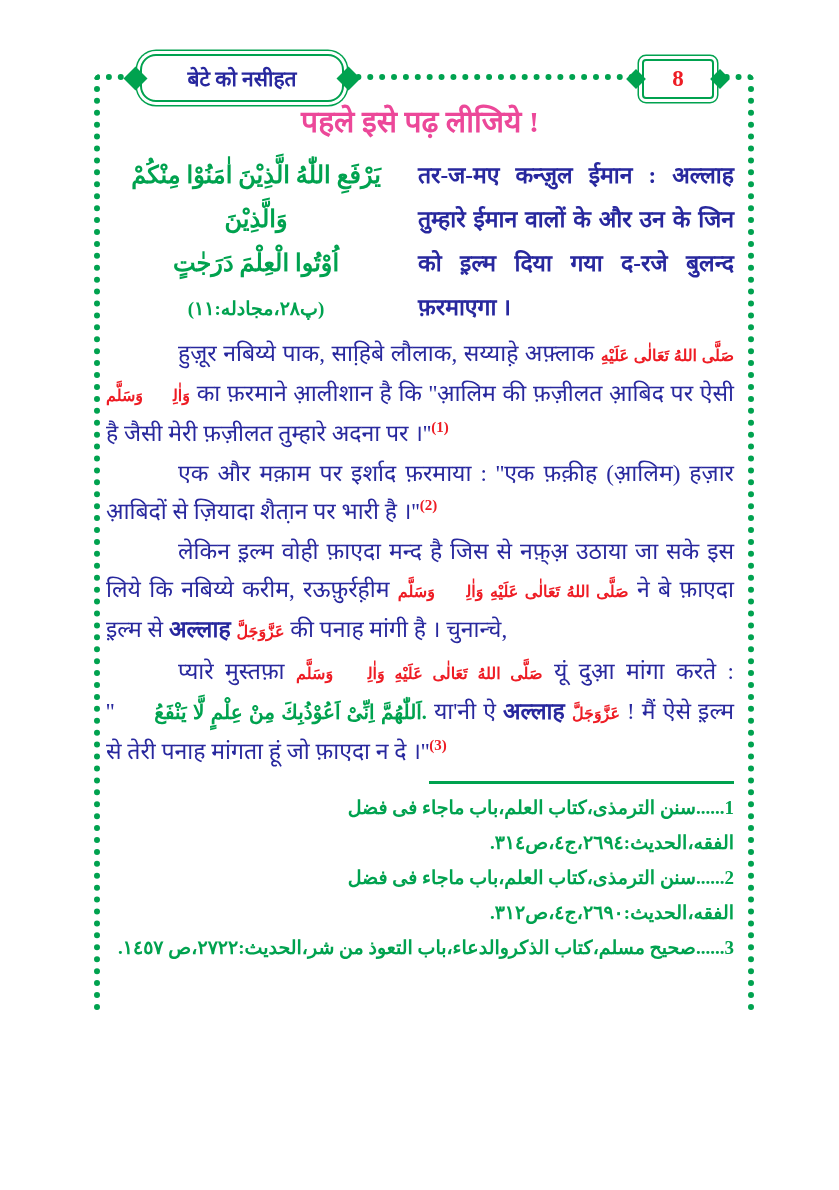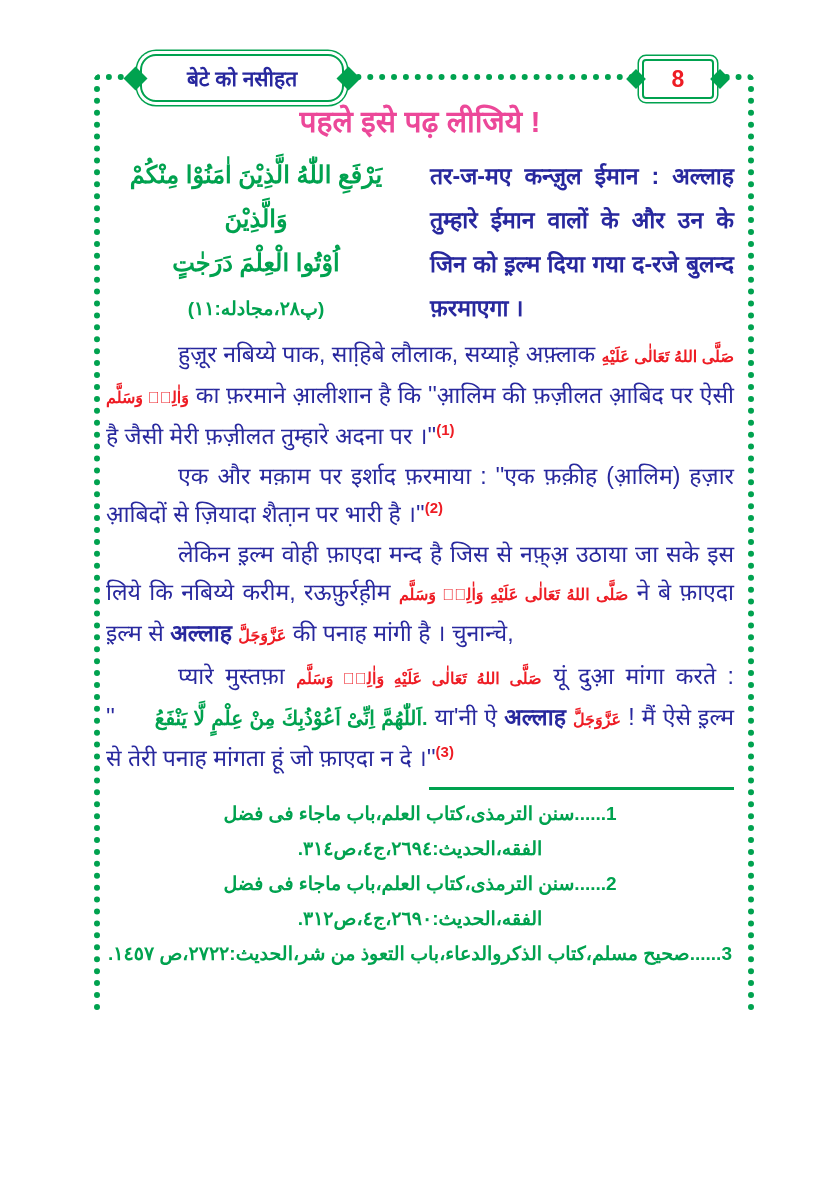--- a/index.html
+++ b/index.html
@@ -1,18 +1,18 @@
 <!DOCTYPE html>
 <html><head>
 <meta charset="utf-8">
 <style>
   html,body { margin:0; padding:0; background:#ffffff; }
   .page {
     position:relative; width:839px; height:1014px; background:#fff;
-    font-family:Liberation Sans, sans-serif; overflow:hidden;
+    font-family:Liberation Serif, serif; overflow:hidden;
   }
   
   .frame {
     position:absolute; left:94px; top:74px; width:648px; height:1044px;
     border:6px dotted #00a24f; border-radius:6px;
   }
   
   .badge {
     position:absolute; background:#fff; border:2px solid #00a24f;
     box-shadow:0 0 0 3px #fff, 0 0 0 4.5px #00a24f;
@@ -40,40 +40,40 @@
     position:absolute; left:106px; top:94px; width:628px; color:#28289e; z-index:2;
   }
   .heading {
     color:#ec4899; font-size:30px; font-weight:bold; text-align:center;
     margin:6px 0 12px 0;
   }
   .para {
     font-size:23px; line-height:38px; text-align:justify; text-indent:72px;
     margin:0 0 2px 0;
   }
-  .verse-row { display:flex; margin:8px 0 4px 0; align-items:center;gap:12px; }
+  .verse-row { display:flex; margin:8px 0 4px 0; align-items:center; }
   .verse-ar {
     width:300px; color:#00a24f; direction:rtl; text-align:center;
     font-size:24px; line-height:44px; font-weight:bold;
   }
   .verse-ref { font-size:19px; white-space:nowrap; }
   .verse-tr {
     flex:1; padding-left:12px; font-weight:bold; font-size:23px;
     line-height:44px; text-align:justify;
   }
   .ar-red   { color:#ee1c24; font-size:16px; font-weight:bold; }
   .ar-green { color:#00a24f; font-size:20px; font-weight:bold;margin-left:40px; }
   .fn-ref   { color:#ee1c24; font-weight:bold; font-size:15px; vertical-align:super; line-height:0; }
   .bold     { font-weight:bold; }
   .sep { width:305px; margin:10px 0 6px auto; border-top:3px solid #00a24f; }
   .footnotes {
     direction:rtl; text-align:right; color:#00a24f; font-size:19px;
     line-height:35px; font-weight:bold;
   }
-  .footnote-line { margin:0;text-align:center; }
+  .footnote-line { margin:0; }
   .watermark {
     position:absolute; left:532px; top:1142px; color:#a3a3a3;
     font-size:21px; letter-spacing:0.5px; z-index:2;
   }
 </style>
 </head>
 <body>
 
 <div class="page">
 

